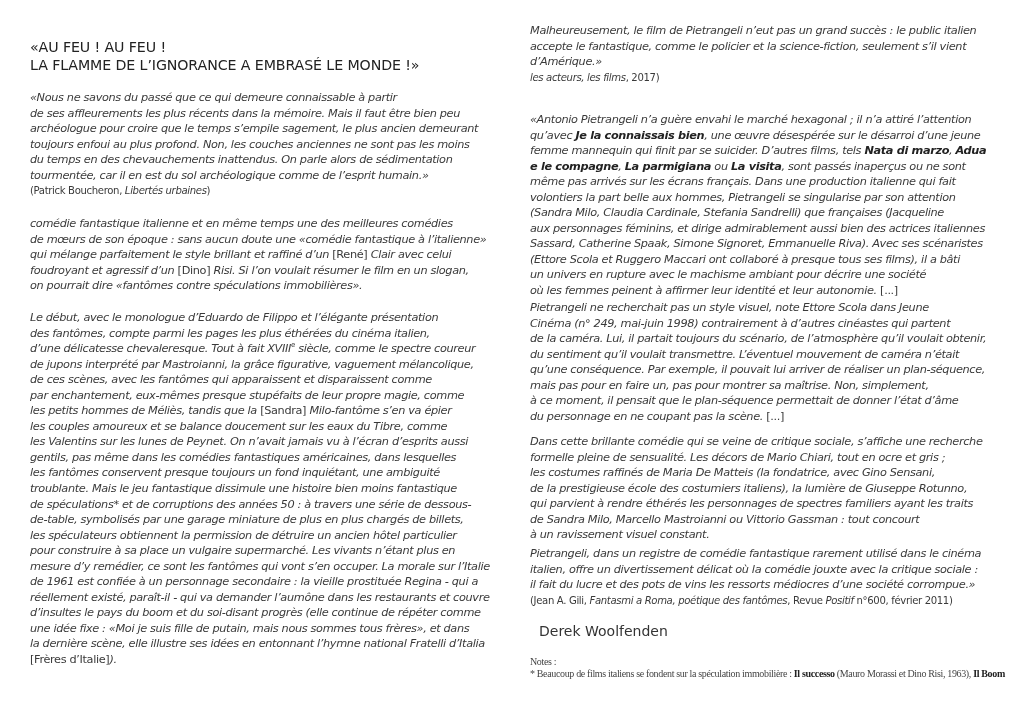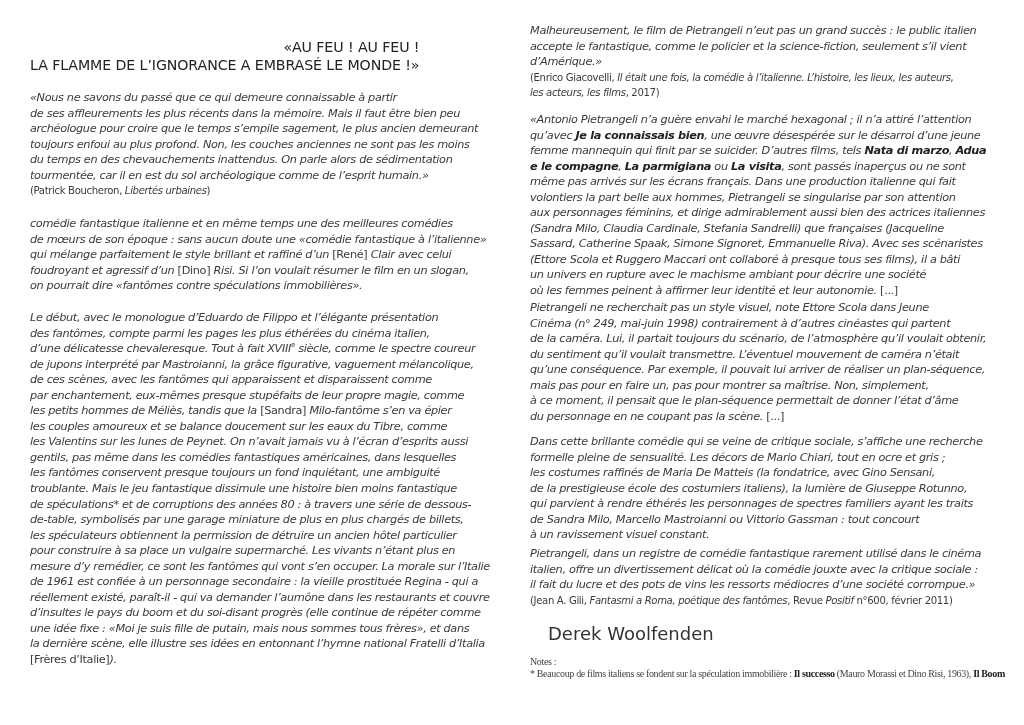--- a/index.html
+++ b/index.html
@@ -6,36 +6,36 @@
   body {
     width: 1024px; height: 725px; position: relative; overflow: hidden;
     font-family: "DejaVu Sans", sans-serif; color: #3a3a3a;
   }
   .col { position: absolute; top: 0; }
   .col-left { left: 30px; width: 475px; }
   .col-right { left: 530px; width: 480px; }
   .title {
     position: absolute; top: 28px; left: 0;
     font-family: "DejaVu Sans", sans-serif; font-size: 14.2px; line-height: 18px;
-    color: #222; letter-spacing: -0.1px; white-space: nowrap; font-weight: normal; text-align: right;
+    color: #222; letter-spacing: -0.1px; white-space: nowrap; font-weight: normal;
   }
   .para {
     position: absolute; left: 0;
     font-size: 11.3px; line-height: 15.55px; font-style: italic; color: #3a3a3a;
     letter-spacing: -0.35px;
   }
   .line { display: block; white-space: nowrap; }
   .up { font-style: normal; }
   .b { font-weight: bold; color: #222; }
   .cite { font-style: normal; font-size: 10.1px; letter-spacing: -0.35px; }
   .cite i { font-style: italic; }
   .sup { font-size: 7px; vertical-align: super; line-height: 0; font-style: normal; }
   .author {
-    position: absolute; left: 18px; top: 623px;
-    font-size: 18px; color: #333; white-space: nowrap;
+    position: absolute; left: 9px; top: 623px;
+    font-size: 14px; color: #333; white-space: nowrap;
   }
   .notes {
     position: absolute; left: 0; top: 656px;
     font-size: 10px; line-height: 11.6px; color: #444; letter-spacing: -0.35px;
     font-family: Liberation Serif, serif;
   }
   .notes .b { color: #222; }
 </style>
 </head>
 <body>
@@ -70,52 +70,51 @@
     <span class="line"><span>d’une délicatesse chevaleresque. Tout à fait XVIII</span><span class="sup">e</span><span> siècle, comme le spectre coureur</span></span>
     <span class="line">de jupons interprété par Mastroianni, la grâce figurative, vaguement mélancolique,</span>
     <span class="line">de ces scènes, avec les fantômes qui apparaissent et disparaissent comme</span>
     <span class="line">par enchantement, eux-mêmes presque stupéfaits de leur propre magie, comme</span>
     <span class="line"><span>les petits hommes de Méliès, tandis que la </span><span class="up">[Sandra]</span><span> Milo-fantôme s’en va épier</span></span>
     <span class="line">les couples amoureux et se balance doucement sur les eaux du Tibre, comme</span>
     <span class="line">les Valentins sur les lunes de Peynet. On n’avait jamais vu à l’écran d’esprits aussi</span>
     <span class="line">gentils, pas même dans les comédies fantastiques américaines, dans lesquelles</span>
     <span class="line">les fantômes conservent presque toujours un fond inquiétant, une ambiguité</span>
     <span class="line">troublante. Mais le jeu fantastique dissimule une histoire bien moins fantastique</span>
-    <span class="line">de spéculations* et de corruptions des années 80 : à travers une série de dessous-</span>
+    <span class="line">de spéculations* et de corruptions des années 50 : à travers une série de dessous-</span>
     <span class="line">de-table, symbolisés par une garage miniature de plus en plus chargés de billets,</span>
     <span class="line">les spéculateurs obtiennent la permission de détruire un ancien hôtel particulier</span>
     <span class="line">pour construire à sa place un vulgaire supermarché. Les vivants n’étant plus en</span>
     <span class="line">mesure d’y remédier, ce sont les fantômes qui vont s’en occuper. La morale sur l’Italie</span>
     <span class="line">de 1961 est confiée à un personnage secondaire : la vieille prostituée Regina - qui a</span>
     <span class="line">réellement existé, paraît-il - qui va demander l’aumône dans les restaurants et couvre</span>
     <span class="line">d’insultes le pays du boom et du soi-disant progrès (elle continue de répéter comme</span>
     <span class="line">une idée fixe : «Moi je suis fille de putain, mais nous sommes tous frères», et dans</span>
     <span class="line">la dernière scène, elle illustre ses idées en entonnant l’hymne national Fratelli d’Italia</span>
     <span class="line"><span class="up">[Frères d’Italie]</span><span>).</span></span>
   </div>
 </div>
 
 <div class="col col-right">
   <div class="para" style="top:23px">
     <span class="line">Malheureusement, le film de Pietrangeli n’eut pas un grand succès : le public italien</span>
     <span class="line">accepte le fantastique, comme le policier et la science-fiction, seulement s’il vient</span>
     <span class="line">d’Amérique.»</span>
-    <span class="line cite"><span>(Enrico Giacovelli, </span><i>Il était une fois, la comédie à l’italienne. L’histoire, les lieux, les auteurs,</i></span>
     <span class="line cite"><i>les acteurs, les films</i><span>, 2017)</span></span>
   </div>
 
   <div class="para" style="top:112px">
     <span class="line">«Antonio Pietrangeli n’a guère envahi le marché hexagonal ; il n’a attiré l’attention</span>
     <span class="line"><span>qu’avec </span><b class="b">Je la connaissais bien</b><span>, une œuvre désespérée sur le désarroi d’une jeune</span></span>
     <span class="line"><span>femme mannequin qui finit par se suicider. D’autres films, tels </span><b class="b">Nata di marzo</b><span>, </span><b class="b">Adua</b></span>
     <span class="line"><b class="b">e le compagne</b><span>, </span><b class="b">La parmigiana</b><span> ou </span><b class="b">La visita</b><span>, sont passés inaperçus ou ne sont</span></span>
     <span class="line">même pas arrivés sur les écrans français. Dans une production italienne qui fait</span>
     <span class="line">volontiers la part belle aux hommes, Pietrangeli se singularise par son attention</span>
+    <span class="line">(Sandra Milo, Claudia Cardinale, Stefania Sandrelli) que françaises (Jacqueline</span>
     <span class="line">aux personnages féminins, et dirige admirablement aussi bien des actrices italiennes</span>
-    <span class="line">(Sandra Milo, Claudia Cardinale, Stefania Sandrelli) que françaises (Jacqueline</span>
     <span class="line">Sassard, Catherine Spaak, Simone Signoret, Emmanuelle Riva). Avec ses scénaristes</span>
     <span class="line">(Ettore Scola et Ruggero Maccari ont collaboré à presque tous ses films), il a bâti</span>
     <span class="line">un univers en rupture avec le machisme ambiant pour décrire une société</span>
     <span class="line"><span>où les femmes peinent à affirmer leur identité et leur autonomie. </span><span class="up">[...]</span></span>
   </div>
 
   <div class="para" style="top:300px">
     <span class="line">Pietrangeli ne recherchait pas un style visuel, note Ettore Scola dans Jeune</span>
     <span class="line">Cinéma (n° 249, mai-juin 1998) contrairement à d’autres cinéastes qui partent</span>
     <span class="line">de la caméra. Lui, il partait toujours du scénario, de l’atmosphère qu’il voulait obtenir,</span>

